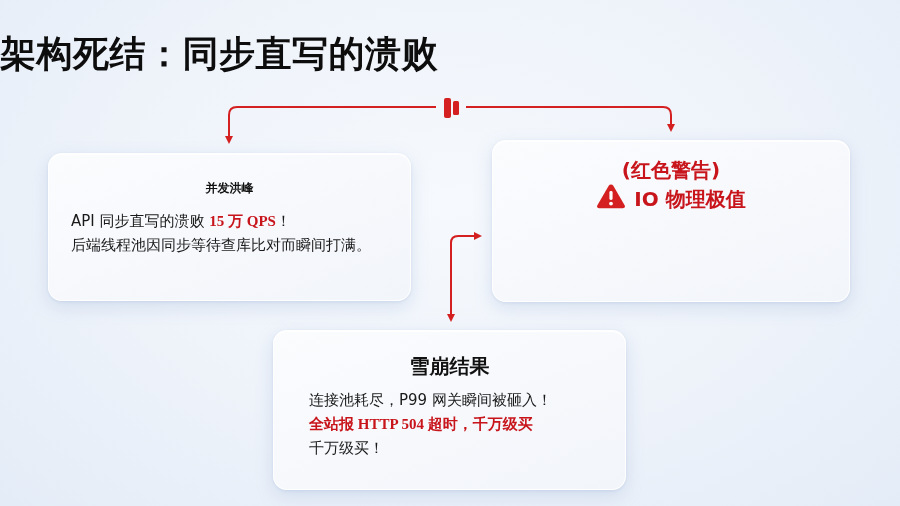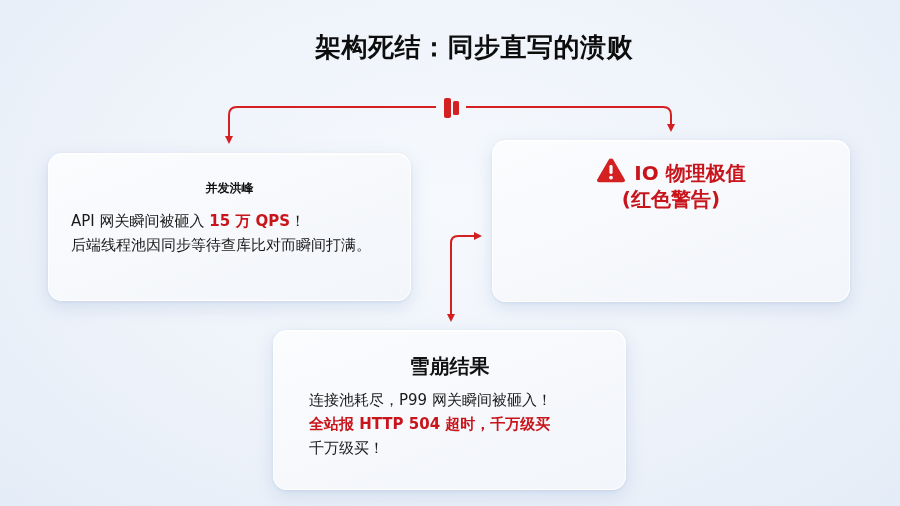--- a/index.html
+++ b/index.html
@@ -6,45 +6,44 @@
     html, body { width: 900px; height: 506px; overflow: hidden; }
     body {
       position: relative;
       background: radial-gradient(ellipse at 50% 40%, #f6f9fd 0%, #eef3fa 55%, #e4ecf7 100%);
       font-family: "DejaVu Sans", "Liberation Sans", sans-serif;
       color: #1a1a1a;
     }
     .title {
       position: absolute;
       left: 0; top: 30px; width: 900px;
-      text-align: center;
-      font-size: 26px;
+      text-align: left;
+      font-size: 36px;
       font-weight: bold;
       color: #0d0d0d;
       letter-spacing: 0.5px;
-      padding-left: 48px;
     }
     .card {
       position: absolute;
       background: linear-gradient(160deg, #fbfcfe 0%, #f2f5fa 100%);
       border-radius: 14px;
       box-shadow: 0 6px 18px rgba(120,150,200,0.22), 0 1px 3px rgba(120,150,200,0.18), inset 0 1px 0 #ffffff;
       border: 1px solid rgba(255,255,255,0.9);
     }
     .card-title {
       text-align: center;
       font-weight: bold;
       color: #111;
     }
     .card-body {
       font-size: 15px;
       line-height: 24px;
       color: #1a1a1a;
     }
-    .red { color: #c8141b; font-weight: bold; }
+    .red { color: #c8141b; font-weight: bold; font-family: Liberation Serif, serif; }
     .card-left { left: 48px; top: 153px; width: 363px; height: 148px; }
     .card-left .card-title { font-size: 12px; margin-top: 26px; }
     .card-left .card-body { margin: 12px 0 0 22px; }
 
     .card-right { left: 492px; top: 140px; width: 358px; height: 162px; }
     .card-right .card-title { font-size: 20px; line-height: 26px; margin-top: 16px; color: #c8141b; }
     .card-right .card-body { margin: 10px 0 0 32px; }
     .warn-icon { display: inline-block; vertical-align: -3px; margin-right: 8px; }
 
     .card-bottom { left: 273px; top: 330px; width: 353px; height: 160px; }
@@ -75,36 +74,36 @@
   </g>
 
   <path d="M451,320 L451,243 Q451,236 458,236 L478,236" stroke="#d42020" stroke-width="2" fill="none" marker-end="url(#arrow)"></path>
   <path d="M451,300 L451,318" stroke="#d42020" stroke-width="2" fill="none" marker-end="url(#arrow)"></path>
 </svg>
 
 <div class="card card-left">
   <div class="card-title">并发洪峰</div>
   <div class="card-body">
     <div>
-      <span>API 网关瞬间被砸入 </span><span class="red">15 万 QPS</span><span>！</span>
+      <span>API 同步直写的溃败 </span><span class="red">15 万 QPS</span><span>！</span>
     </div>
     <div>后端线程池因同步等待查库比对而瞬间打满。</div>
   </div>
 </div>
 
 <div class="card card-right">
   <div class="card-title">
+    <div>(红色警告)</div>
     <div>
       <svg class="warn-icon" width="30" height="26" viewBox="0 0 30 26">
         <path d="M15,1.5 Q16.5,1.5 17.3,2.8 L28.6,22.3 Q29.4,23.8 28.6,24.6 Q27.9,25.3 26.6,25.3 L3.4,25.3 Q2.1,25.3 1.4,24.6 Q0.6,23.8 1.4,22.3 L12.7,2.8 Q13.5,1.5 15,1.5 Z" fill="#d42020"></path>
         <rect x="13.4" y="8" width="3.2" height="9" rx="1.4" fill="#ffffff"></rect>
         <circle cx="15" cy="20.6" r="1.9" fill="#ffffff"></circle>
       </svg><span>IO 物理极值</span>
     </div>
-    <div>(红色警告)</div>
   </div>
 </div>
 
 <div class="card card-bottom">
   <div class="card-title">雪崩结果</div>
   <div class="card-body">
     <div>连接池耗尽，P99 网关瞬间被砸入！</div>
     <div class="red">全站报 HTTP 504 超时，千万级买</div>
     <div>千万级买！</div>
   </div>

